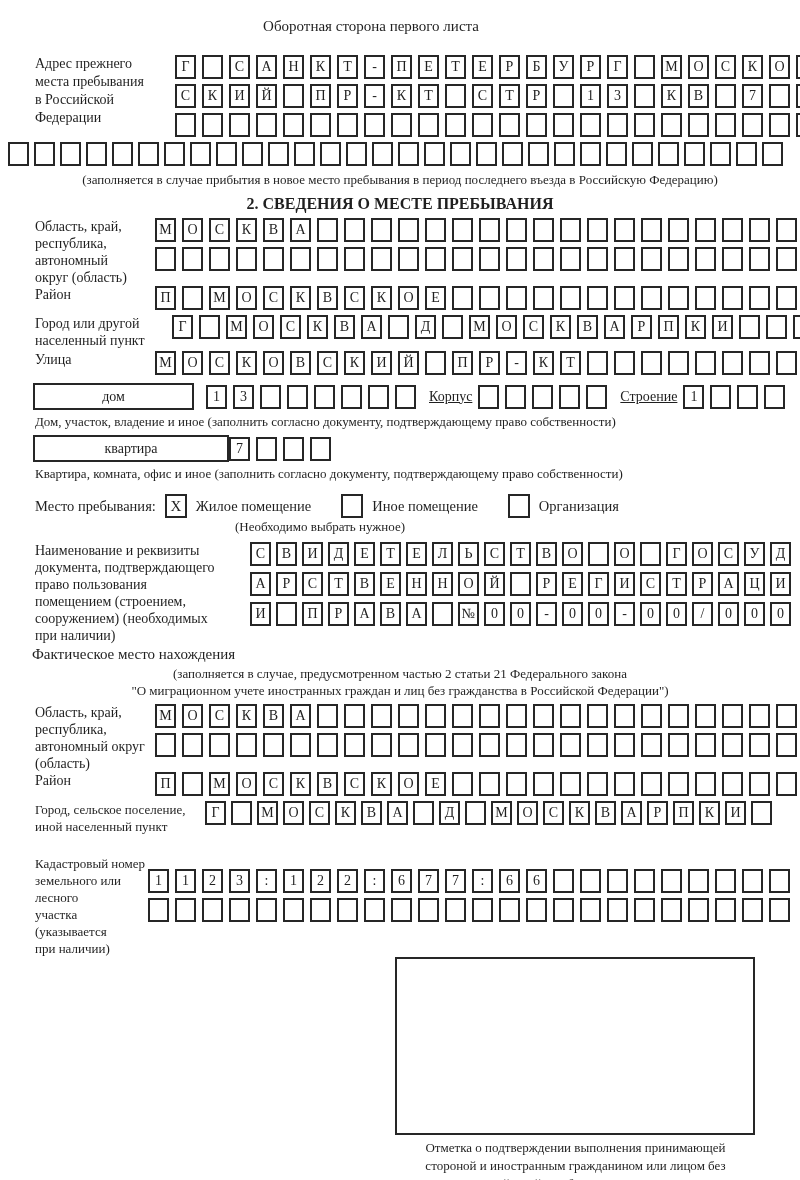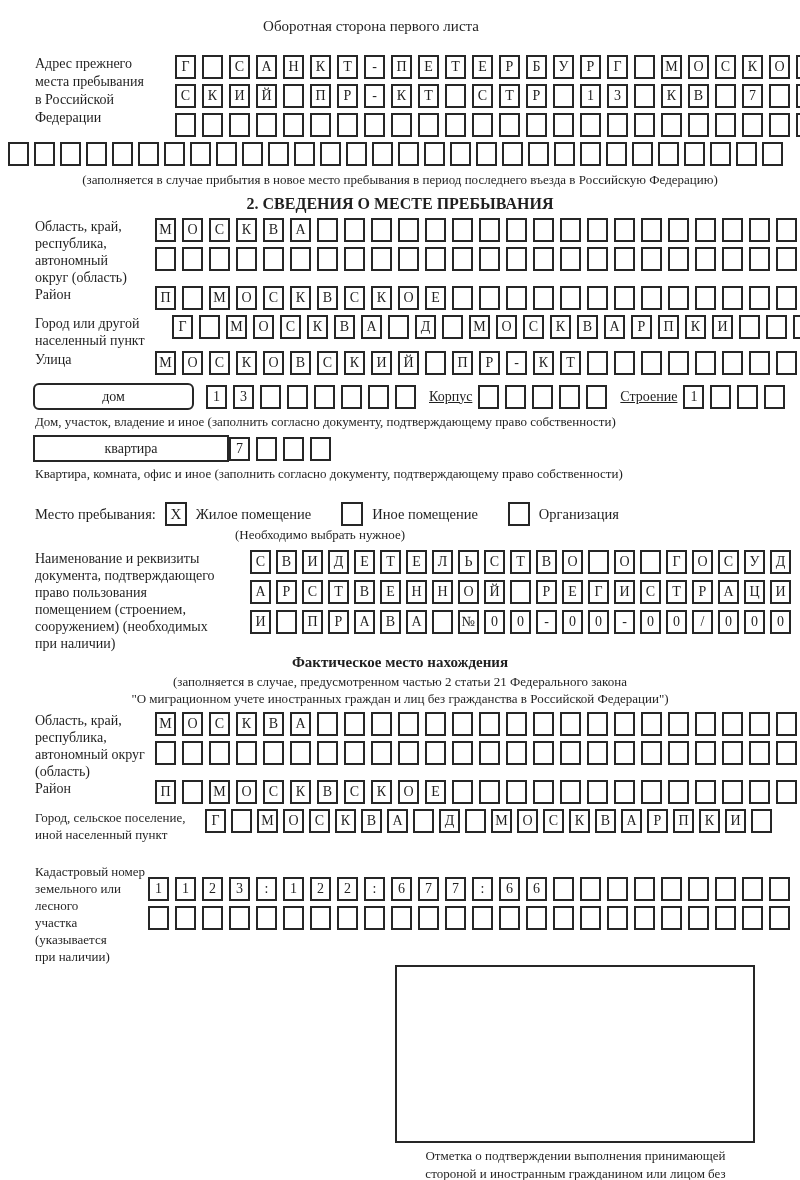--- a/index.html
+++ b/index.html
@@ -15,33 +15,33 @@
   .w113{width:113px;font-size:13px;}
   .rowstack{display:flex;flex-direction:column;gap:5px;}
   .cells{display:flex;gap:6px;}
   .cells.tight{gap:5px;}
   .cell{width:21px;height:24px;border:2px solid #262626;box-sizing:border-box;flex-shrink:0;
         display:flex;align-items:center;justify-content:center;font-size:14px;line-height:1;background:#fff;}
   .fullrow{margin:5px 0 0 8px;}
   .note{font-size:13px;}
   .center{text-align:center;}
   .h2{margin-top:7px;text-align:center;font-weight:bold;font-size:16px;}
-  .h3{margin-top:2px;text-align:center;font-weight:bold;font-size:15px;}
+  .h3{margin-top:2px;text-align:left;font-weight:normal;font-size:15px;margin-left:32px;}
   .b1{margin:20px 0 0 35px;}
   .m-obl{margin:5px 0 0 35px;}
   .m-std{margin-left:35px;}
   .indent17{margin-left:17px;}
   .domrow{margin:8px 0 0 33px;display:flex;align-items:center;}
   .widebox{height:27px;border:2px solid #262626;box-sizing:border-box;display:flex;
            align-items:center;justify-content:center;font-size:14px;background:#fff;}
-  .dombox{width:161px;margin-right:12px;border-radius:6px;}
+  .dombox{width:161px;margin-right:12px;}
   .kvbox{width:196px;}
   .inline-lbl{font-size:14px;margin:0 6px 0 13px;white-space:nowrap;text-decoration:underline;}
   .caption{margin:3px 0 0 35px;font-size:13px;line-height:17px;}
-  .stayrow{margin:20px 0 0 35px;display:flex;align-items:center;font-size:14.5px;}
+  .stayrow{margin:12px 0 0 35px;display:flex;align-items:center;font-size:14.5px;}
   .cbox{width:22px;height:24px;border:2px solid #262626;box-sizing:border-box;flex-shrink:0;
         display:flex;align-items:center;justify-content:center;font-size:15px;margin-right:9px;background:#fff;}
   .opt-label{margin-right:30px;white-space:nowrap;}
   .staynote{margin:1px 0 0 170px;width:300px;text-align:center;font-size:13px;}
   .docblock{margin:7px 0 0 35px;}
   .docblock .rowstack{gap:6px;}
   .notes2{margin-top:2px;text-align:center;font-size:13px;line-height:17px;}
   .kad .rowstack{margin-top:14px;}
   .stampbox{margin:0 0 0 395px;width:360px;height:178px;border:2px solid #262626;box-sizing:border-box;background:#fff;}
   .stampcap{margin:4px 0 0 383px;width:385px;text-align:center;font-size:13px;line-height:18px;}

